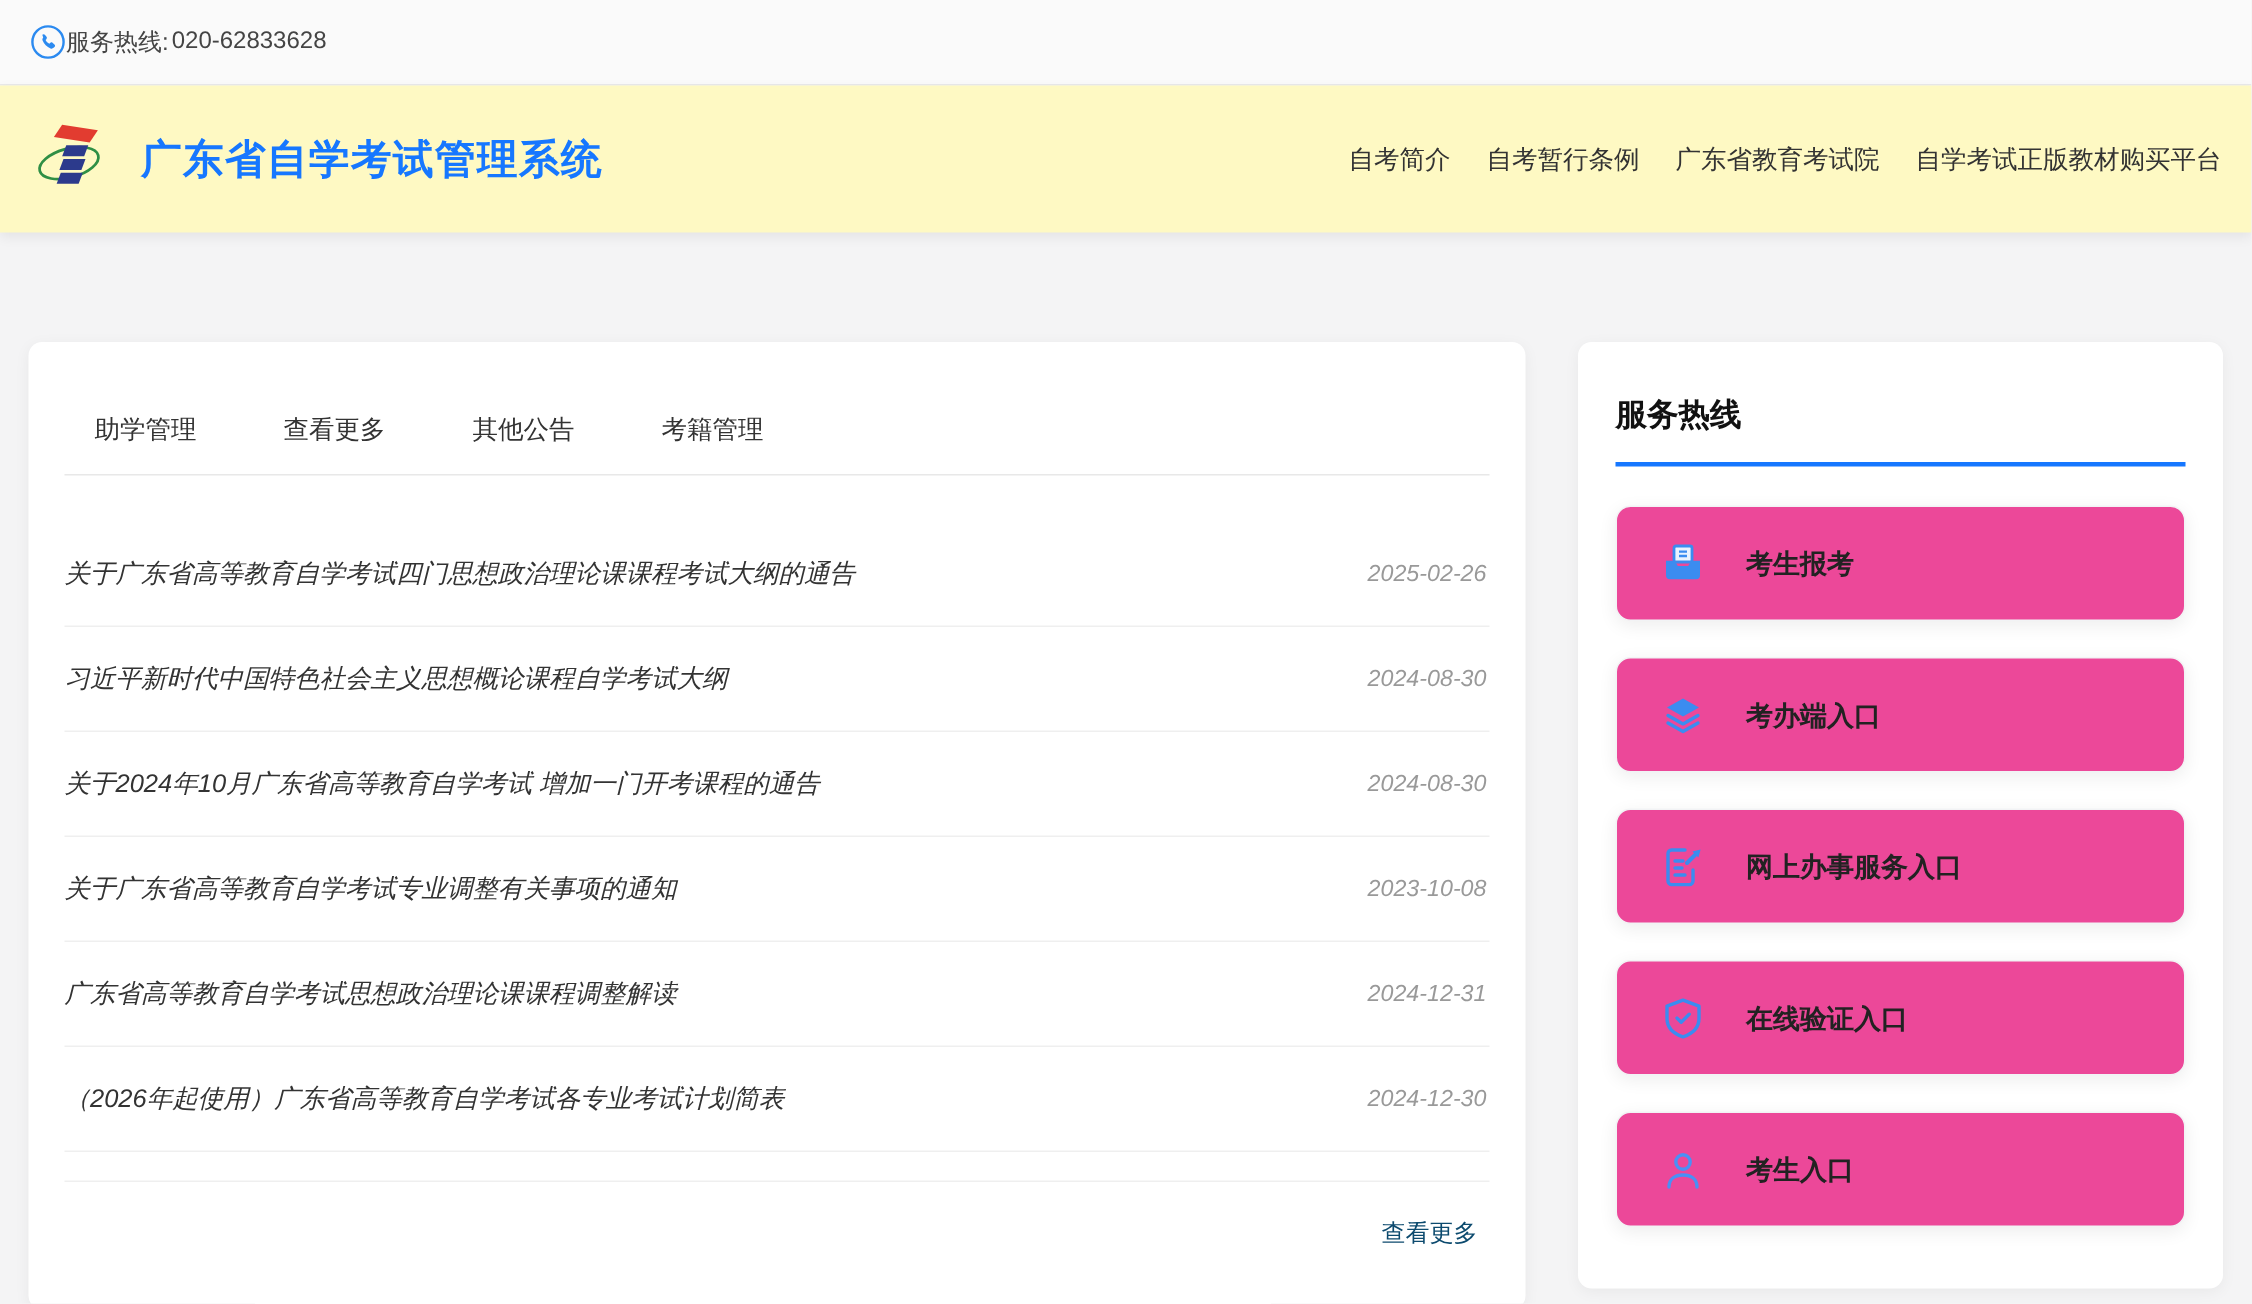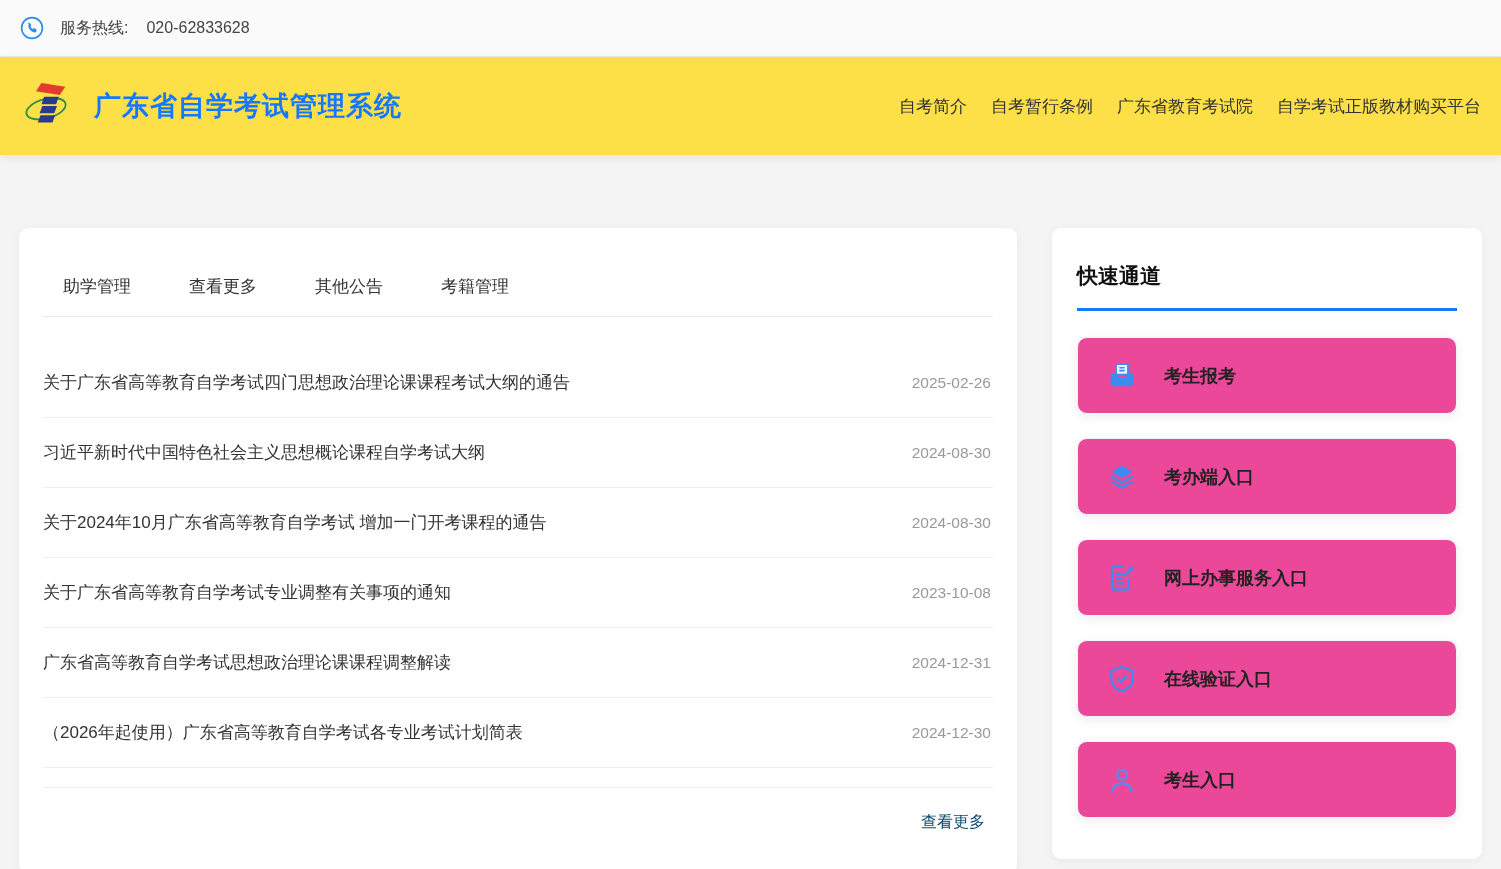--- a/index.html
+++ b/index.html
@@ -6,28 +6,28 @@
   html, body { width: 1501px; height: 869px; overflow: hidden; }
   body {
     font-family: "Liberation Sans", "DejaVu Sans", sans-serif;
     background: #f4f4f5;
     color: #333;
   }
 
   
   .topbar {
     height: 57px; background: #fafafa; border-bottom: 1px solid #e9e9e9;
-    display: flex; align-items: center; padding: 0 20px; gap: 16px;
+    display: flex; align-items: center; padding: 0 20px; gap: 0;
     font-size: 16px; color: #444;
   }
   .topbar .num { margin-left: 2px; }
 
   
   .header {
-    height: 98px; background: #fde047;
+    height: 98px; background: #fef9c3;
     display: flex; align-items: center;
     padding: 0 12px 0 24px;
     box-shadow: 0 3px 8px rgba(0,0,0,0.07);
     position: relative; z-index: 2; text-align: right;
   }
   .brand { display: flex; align-items: center; cursor: pointer; }
   .brand-title {
     margin-left: 26px; font-size: 27px; font-weight: bold;
     color: #1677ff; letter-spacing: 1px;
   }
@@ -48,21 +48,21 @@
   .tab {
     padding: 20px 20px 16px 20px; margin-right: 18px;
     font-size: 17px; color: #333; cursor: pointer; white-space: nowrap;
     border-bottom: 3px solid transparent; margin-bottom: -1px;
   }
   .tab.active { color: #1677ff; border-bottom-color: #1677ff; }
 
   .news-list { margin-top: 31px; }
   .news-row {
     height: 70px; display: flex; align-items: center; justify-content: space-between;
-    border-bottom: 1px solid #efefef; cursor: pointer;
+    border-bottom: 1px solid #efefef; cursor: pointer; font-style: italic;
   }
   .news-title { font-size: 17px; color: #333; }
   .news-date { font-size: 15.5px; color: #999; white-space: nowrap; padding-right: 2px; }
   .news-spacer { height: 20px; border-bottom: 1px solid #efefef; }
 
   .more-row { display: flex; justify-content: flex-end; padding: 24px 8px 40px 0; }
   .more-link { font-size: 16px; color: #0c4a6e; cursor: pointer; }
 
   
   .quick-card { width: 430px; padding: 34px 25px 41px 25px; }
@@ -153,21 +153,21 @@
       </div>
       <div class="news-spacer"></div>
     </div>
 
     <div class="more-row">
       <span class="more-link">查看更多</span>
     </div>
   </div>
 
   <div class="card quick-card">
-    <div class="quick-title">快速通道</div>
+    <div class="quick-title">服务热线</div>
     <div class="quick-rule"></div>
 
     <div class="quick-list">
 
       <div class="quick-item">
         <span class="qicon">
           <svg class="icon-svg" width="32" height="32" viewBox="0 0 24 24">
             <rect x="7.5" y="3" width="9" height="8" rx="1" fill="#eaf3ff" stroke="#3b8cf0" stroke-width="1.4"></rect>
             <path d="M10 5.8h4M10 8h4" stroke="#3b8cf0" stroke-width="1.2" fill="none"></path>
             <path d="M3.5 10.4h4.3l1.6 2.6h5.2l1.6-2.6h4.3v7.2a2 2 0 0 1-2 2h-13a2 2 0 0 1-2-2z" fill="#3b8cf0"></path>

